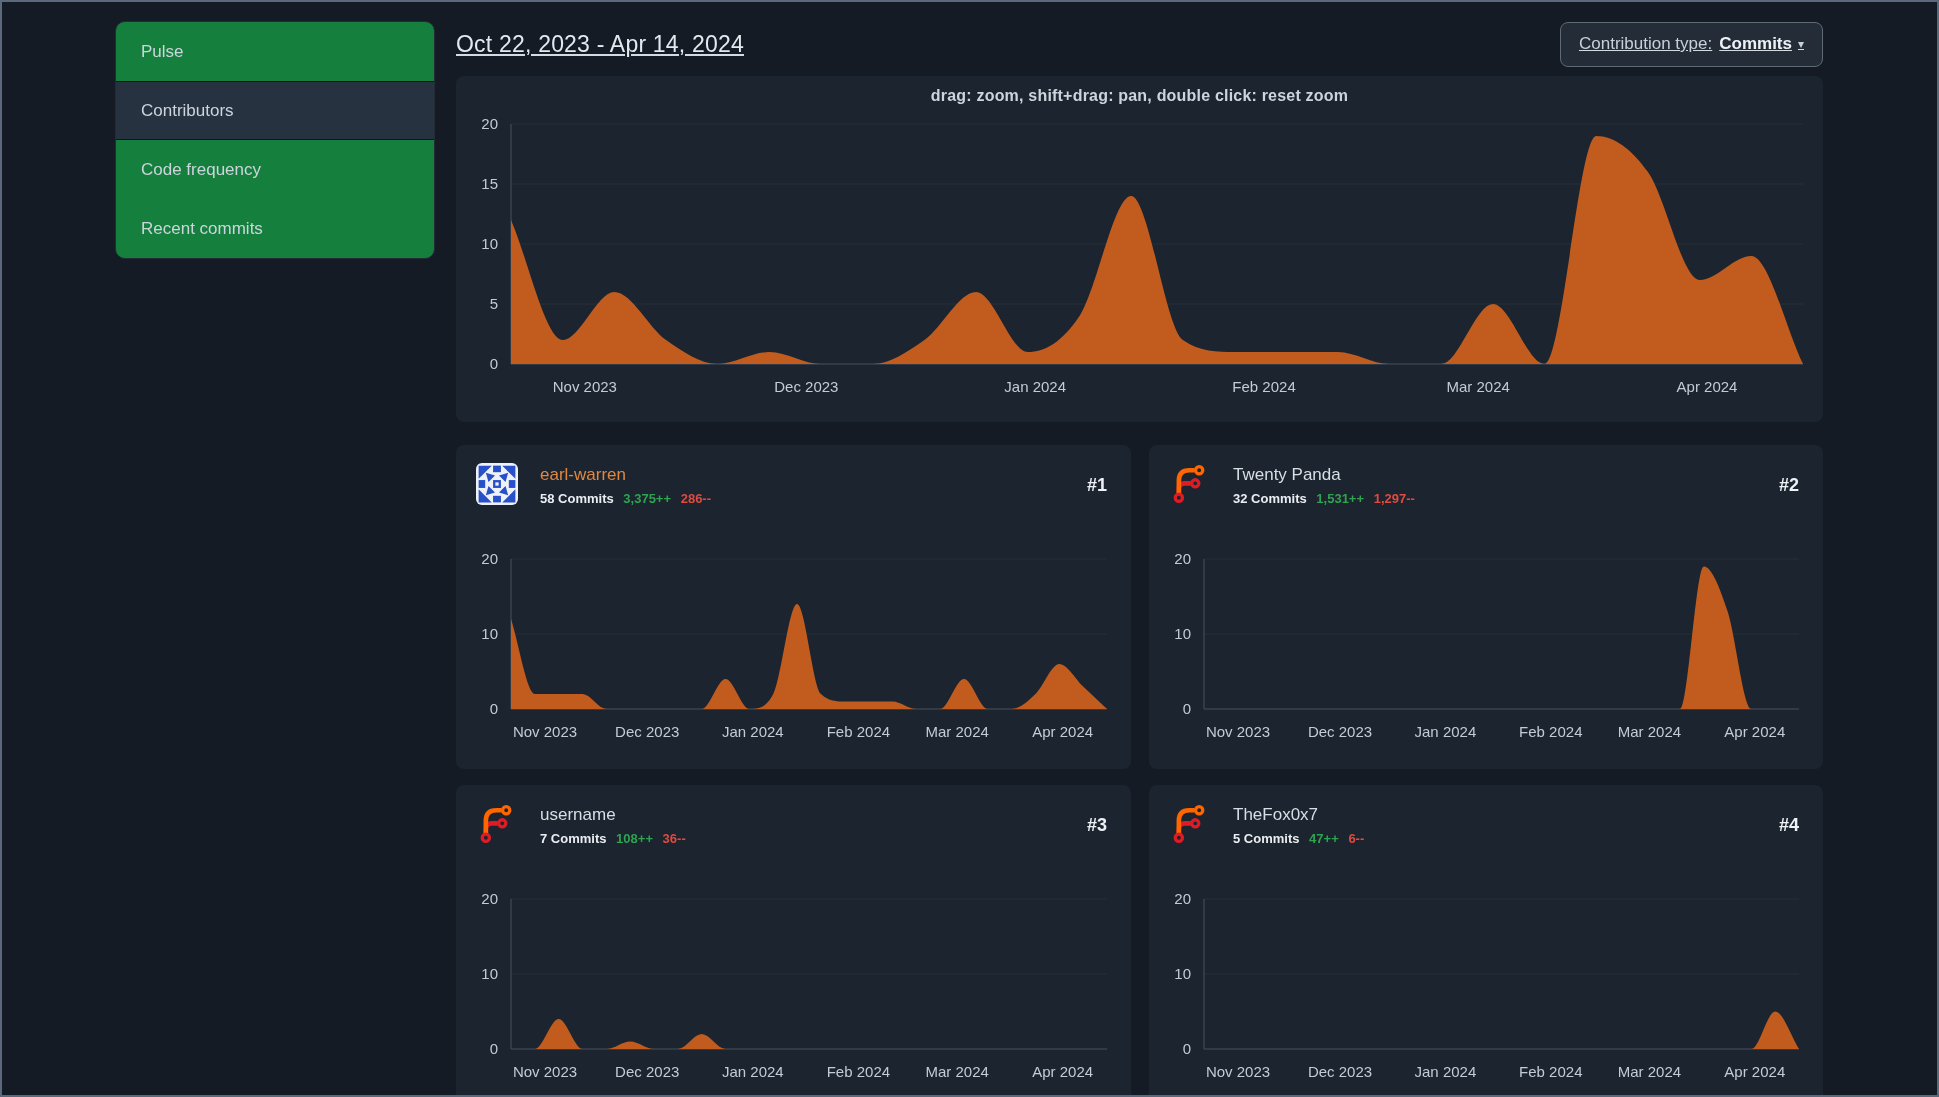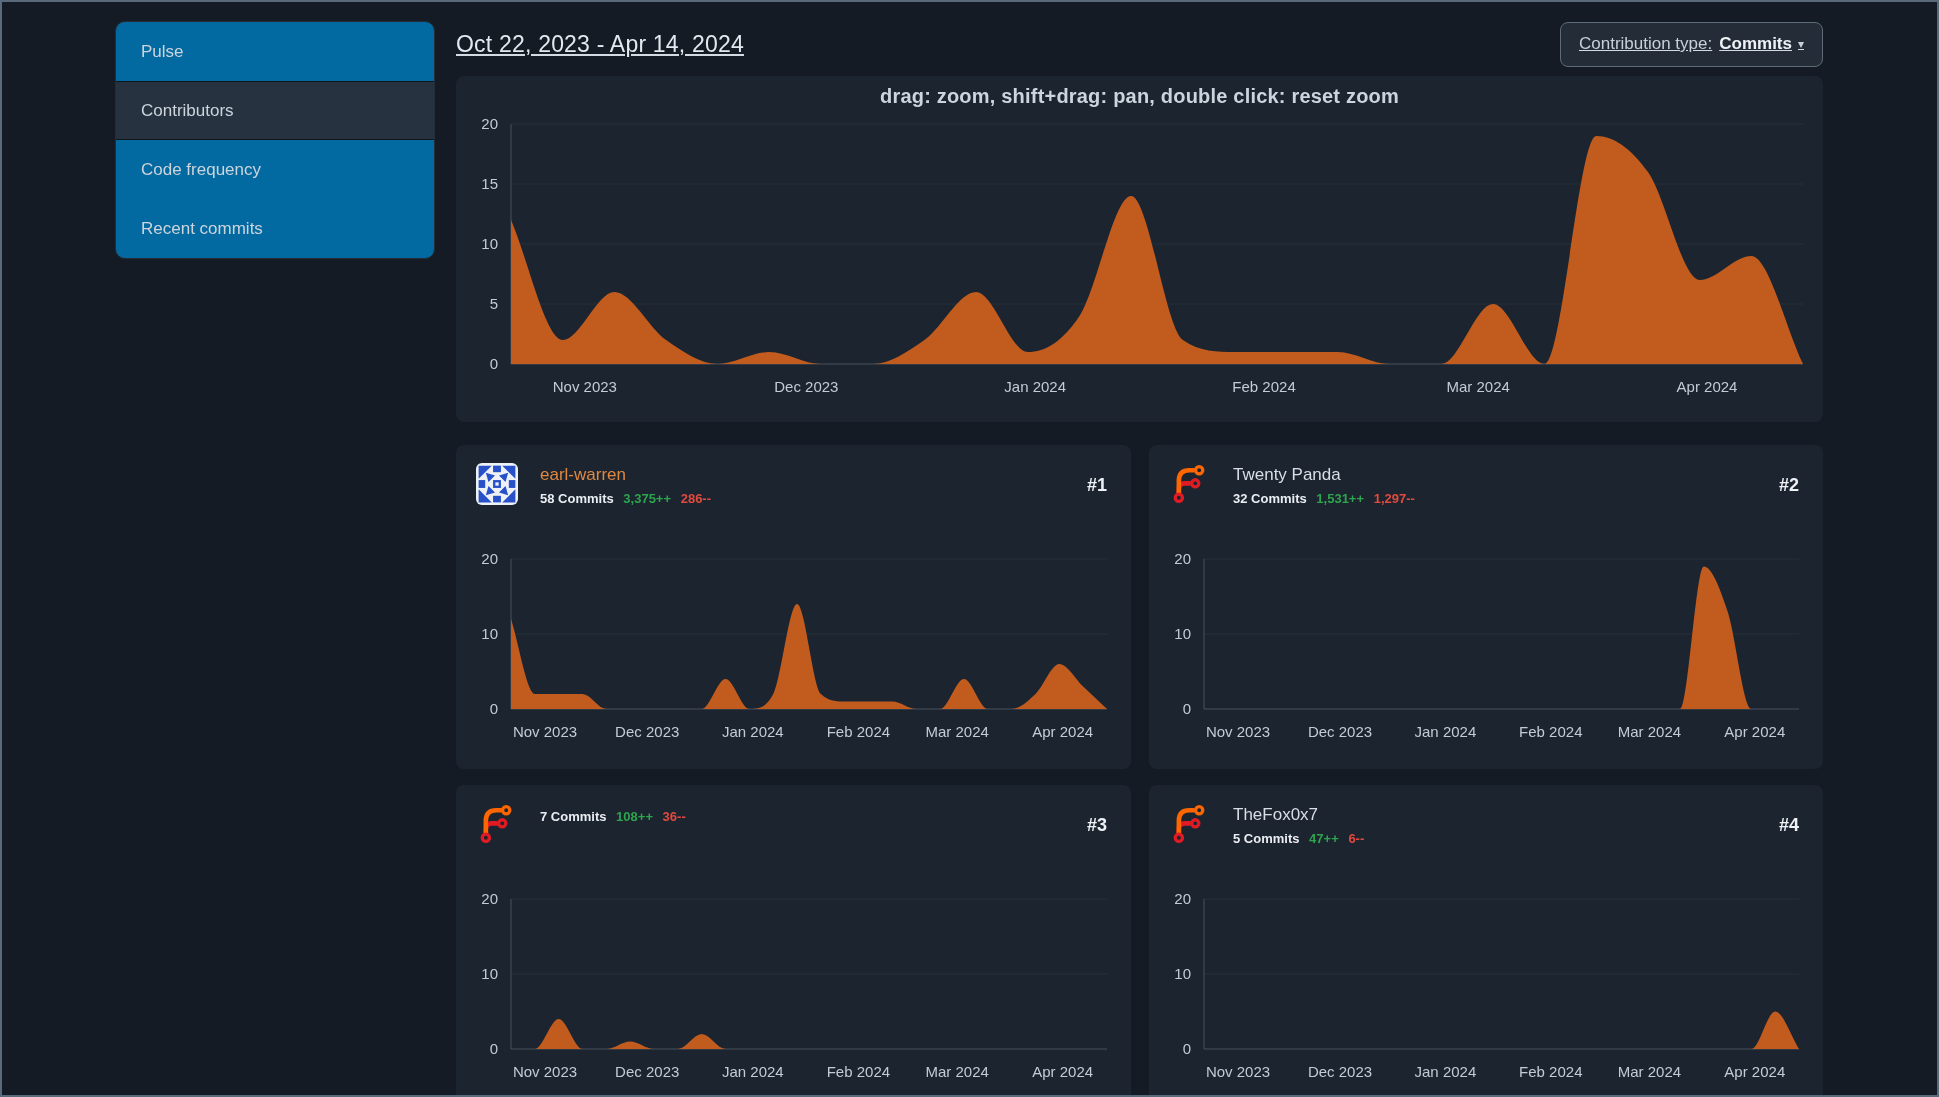--- a/index.html
+++ b/index.html
@@ -7,21 +7,21 @@
   body {
     background: #151b24;
     border: 2px solid #5a6a7c;
     font-family: "Liberation Sans", sans-serif;
     color: #d3dae2;
   }
   .app { display: flex; padding: 19px 114px 0 113px; gap: 21px; }
 
   
   .sidebar { width: 320px; flex: none; }
-  .menu { background: #0369a1; border: 1px solid #232c37; border-radius: 10px; overflow: hidden; }
+  .menu { background: #15803d; border: 1px solid #232c37; border-radius: 10px; overflow: hidden; }
   .menu-item { height: 59px; display: flex; align-items: center; padding: 0 25px;
                font-size: 17px; color: #ccd4dc; cursor: pointer; }
   .menu-item.active { background: #273241;
                box-shadow: inset 0 1px 0 #10151c, inset 0 -1px 0 #10151c; text-align: center; }
 
   
   .content { flex: 1; min-width: 0; }
   .topbar { display: flex; align-items: center; justify-content: space-between;
             height: 46px; margin-bottom: 9px; text-decoration: underline; }
   .date-range { font-size: 23px; font-weight: 400; color: #e3e9ee; letter-spacing: .2px; }
@@ -29,21 +29,21 @@
               border: 1px solid #5f6a77; border-radius: 8px; height: 45px;
               padding: 12px 18px; font-size: 17px; color: #c7d0d9; cursor: pointer; }
   .dropdown .dd-label { margin-right: 7px; }
   .dropdown b { color: #eef2f6; }
   .dropdown .caret { font-size: 12px; margin-left: 6px; color: #c7d0d9; }
 
   .panel { background: #1c242f; border-radius: 8px; }
   .main-panel { height: 346px; margin-bottom: 23px; display: flex; flex-direction: column;
                 padding-top: 8px; }
   .hint { height: 28px; display: flex; align-items: center; justify-content: center;
-          font-size: 20px; font-weight: bold; color: #ccd5dd; letter-spacing: .2px; }
+          font-size: 16px; font-weight: bold; color: #ccd5dd; letter-spacing: .2px; }
   .chart { flex: 1; position: relative; }
 
   .cards { display: grid; grid-template-columns: 1fr 1fr; gap: 16px 18px; }
   .card { height: 324px; display: flex; flex-direction: column; }
   .card-header { height: 100px; display: flex; padding: 18px 24px 0 20px; }
   .avatar { width: 42px; height: 42px; flex: none; }
   .who { flex: 1; min-width: 0; margin-left: 22px; }
   .name { font-size: 17px; color: #d8dee5; margin-top: 2px; }
   .name.link { color: var(--link-orange); cursor: pointer; }
   .stats { margin-top: 6px; font-size: 13px; font-weight: bold; color: #eaeef2; }
@@ -192,20 +192,21 @@
       <section class="panel card">
         <div class="card-header">
           <svg class="avatar" viewBox="0 0 64 64">
             <path class="fj-red" d="M15 48 V40 Q15 31 24 31 H33" fill="none" stroke="#e01b24" stroke-width="7"></path>
             <path class="fj-orange" d="M15 48 V27 Q15 11 31 11 H39" fill="none" stroke="#ff6600" stroke-width="7"></path>
             <circle class="fj-orange" cx="46" cy="11" r="5.5" fill="none" stroke="#ff6600" stroke-width="5"></circle>
             <circle class="fj-red" cx="40" cy="31" r="5.5" fill="none" stroke="#e01b24" stroke-width="5"></circle>
             <circle class="fj-red" cx="15" cy="53" r="5.5" fill="none" stroke="#e01b24" stroke-width="5"></circle>
           </svg>
           <div class="who">
+            <div class="name">username</div>
             <div class="stats">
               <span>7 Commits</span>
               <span class="adds">108++</span>
               <span class="dels">36--</span>
             </div>
           </div>
           <div class="rank">#3</div>
         </div>
         <div class="chart"><svg width="675" height="224" viewBox="0 0 675 224">
               <line x1="55" x2="651" y1="168" y2="168" stroke="#47515c" stroke-width="1"></line>

